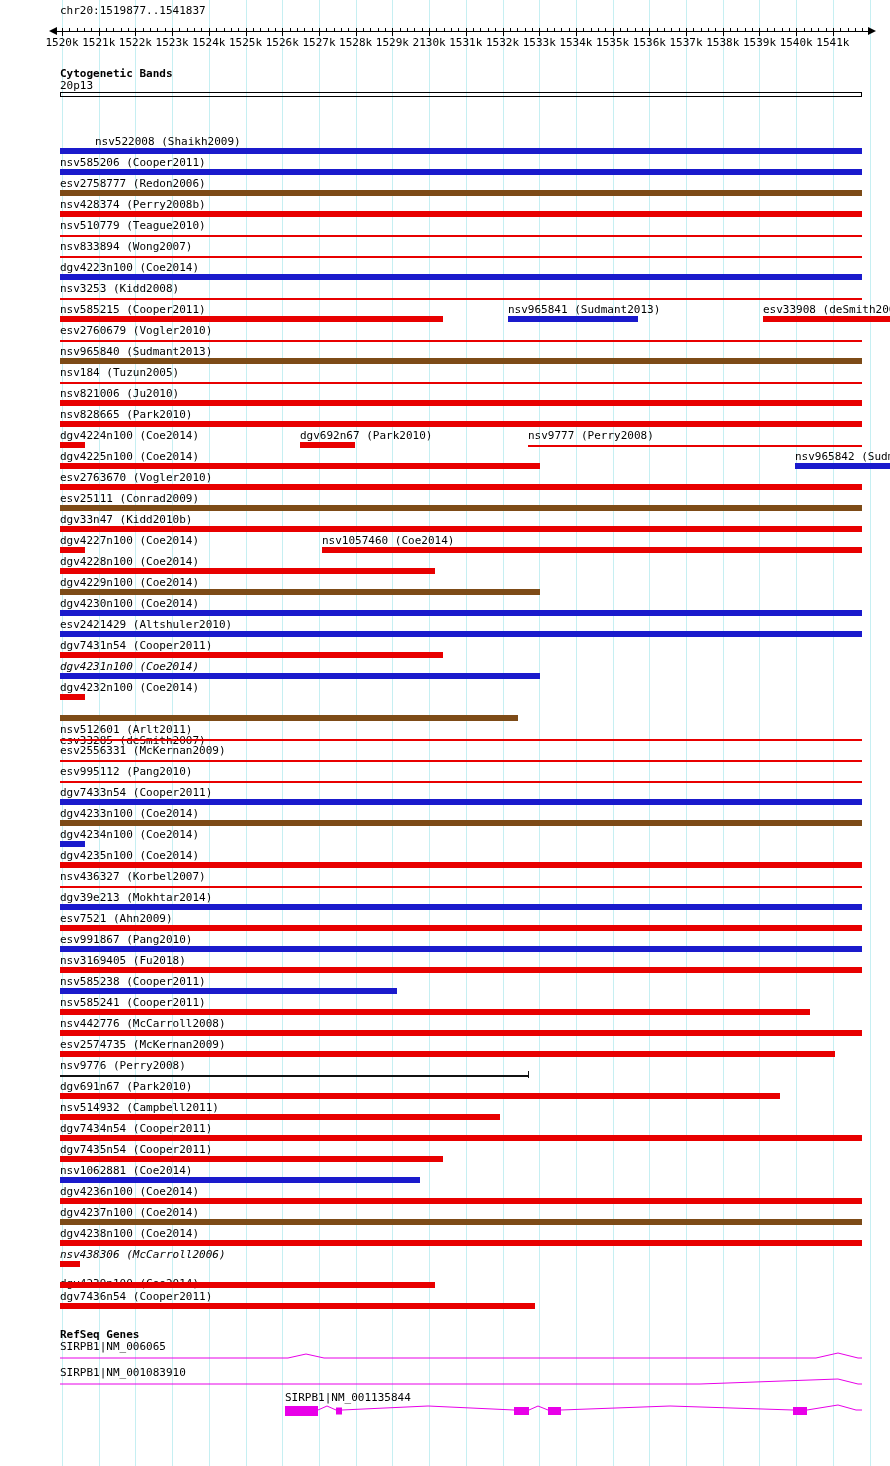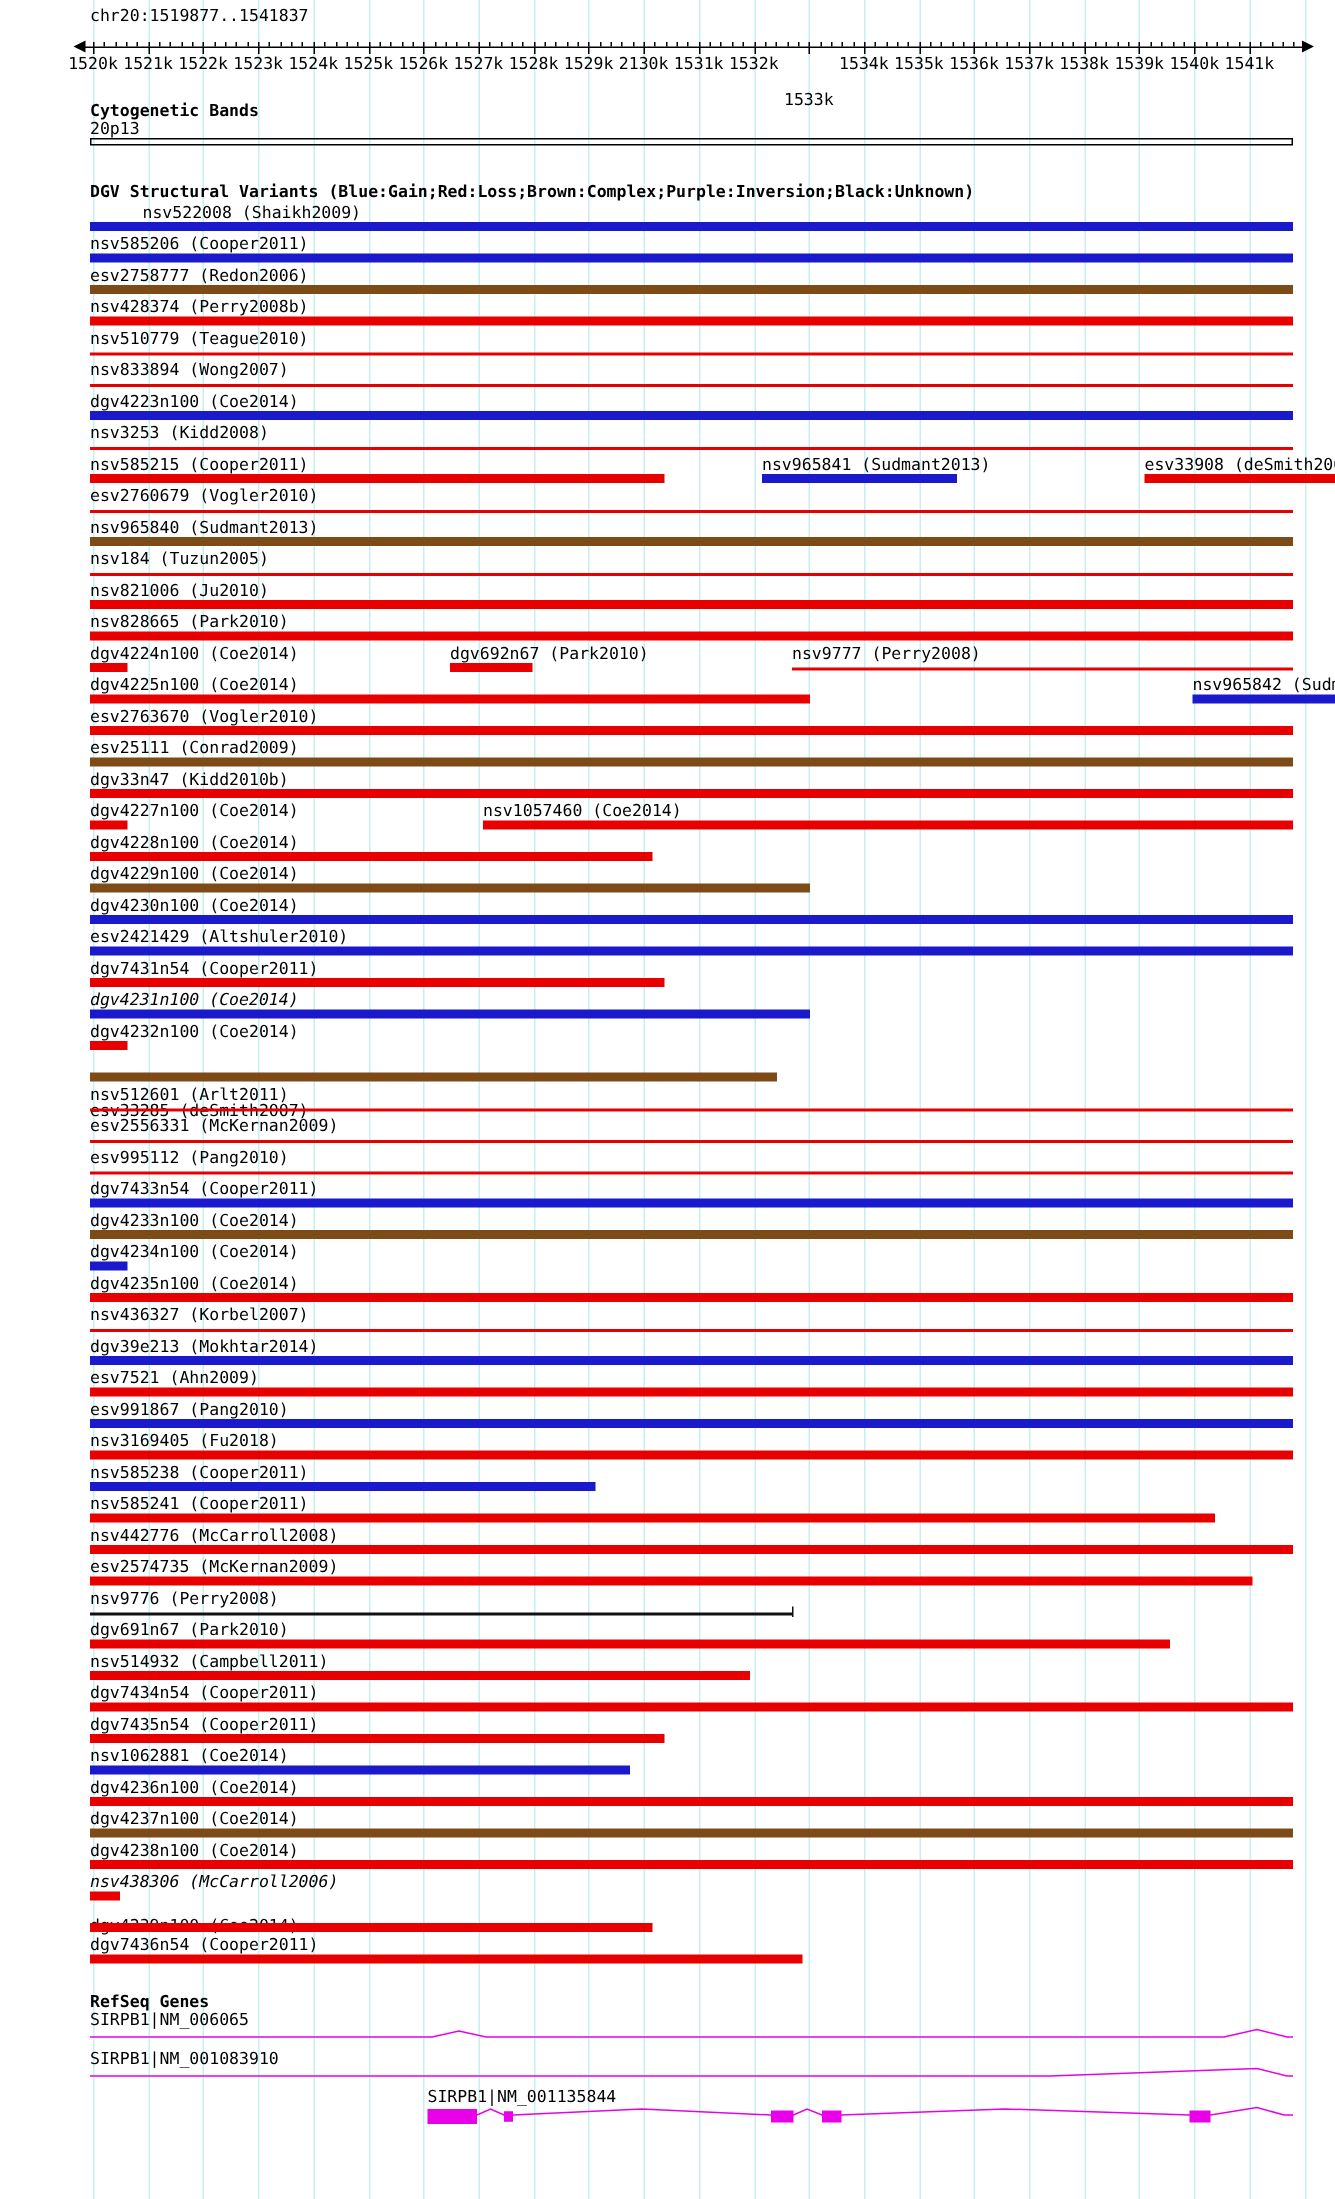--- a/index.html
+++ b/index.html
@@ -185,42 +185,41 @@
       <div class="ticklabel" style="left: 355.68px;">1528k</div>
       <div class="Mtick" style="left: 392.39px;"></div>
       <div class="ticklabel" style="left: 392.39px;">1529k</div>
       <div class="Mtick" style="left: 429.1px;"></div>
       <div class="ticklabel" style="left: 429.1px;">2130k</div>
       <div class="Mtick" style="left: 465.81px;"></div>
       <div class="ticklabel" style="left: 465.81px;">1531k</div>
       <div class="Mtick" style="left: 502.52px;"></div>
       <div class="ticklabel" style="left: 502.52px;">1532k</div>
       <div class="Mtick" style="left: 539.23px;"></div>
-      <div class="ticklabel" style="left: 539.23px; margin-top: 24px;">1533k</div>
+      <div class="ticklabel" style="left: 539.23px;">1533k</div>
       <div class="Mtick" style="left: 575.94px;"></div>
       <div class="ticklabel" style="left: 575.94px;">1534k</div>
       <div class="Mtick" style="left: 612.65px;"></div>
       <div class="ticklabel" style="left: 612.65px;">1535k</div>
       <div class="Mtick" style="left: 649.36px;"></div>
       <div class="ticklabel" style="left: 649.36px;">1536k</div>
       <div class="Mtick" style="left: 686.07px;"></div>
       <div class="ticklabel" style="left: 686.07px;">1537k</div>
       <div class="Mtick" style="left: 722.78px;"></div>
       <div class="ticklabel" style="left: 722.78px;">1538k</div>
       <div class="Mtick" style="left: 759.49px;"></div>
       <div class="ticklabel" style="left: 759.49px;">1539k</div>
       <div class="Mtick" style="left: 796.2px;"></div>
       <div class="ticklabel" style="left: 796.2px;">1540k</div>
       <div class="Mtick" style="left: 832.91px;"></div>
       <div class="ticklabel" style="left: 832.91px;">1541k</div>
     </div>
   <div class="section-title" style="top:67px">Cytogenetic Bands</div>
   <div class="plain" style="left:60px;top:79px">20p13</div>
   <div id="cytoband-bar"></div>
-  <div class="section-title" style="top:121px">DGV Structural Variants (Blue:Gain;Red:Loss;Brown:Complex;Purple:Inversion;Black:Unknown)</div>
   <div id="dgv-rows">
       <div class="vlabel" style="left: 60px; top: 136px; margin-left: 35px;">nsv522008 (Shaikh2009)</div>
       <div class="vbar" style="left: 60px; width: 802px; top: 148px; height: 6px; background: rgb(26, 26, 204);"></div>
       <div class="vlabel" style="left: 60px; top: 157px;">nsv585206 (Cooper2011)</div>
       <div class="vbar" style="left: 60px; width: 802px; top: 169px; height: 6px; background: rgb(26, 26, 204);"></div>
       <div class="vlabel" style="left: 60px; top: 178px;">esv2758777 (Redon2006)</div>
       <div class="vbar" style="left: 60px; width: 802px; top: 190px; height: 6px; background: rgb(125, 75, 23);"></div>
       <div class="vlabel" style="left: 60px; top: 199px;">nsv428374 (Perry2008b)</div>
       <div class="vbar" style="left: 60px; width: 802px; top: 211px; height: 6px; background: rgb(232, 0, 0);"></div>
       <div class="vlabel" style="left: 60px; top: 220px;">nsv510779 (Teague2010)</div>

